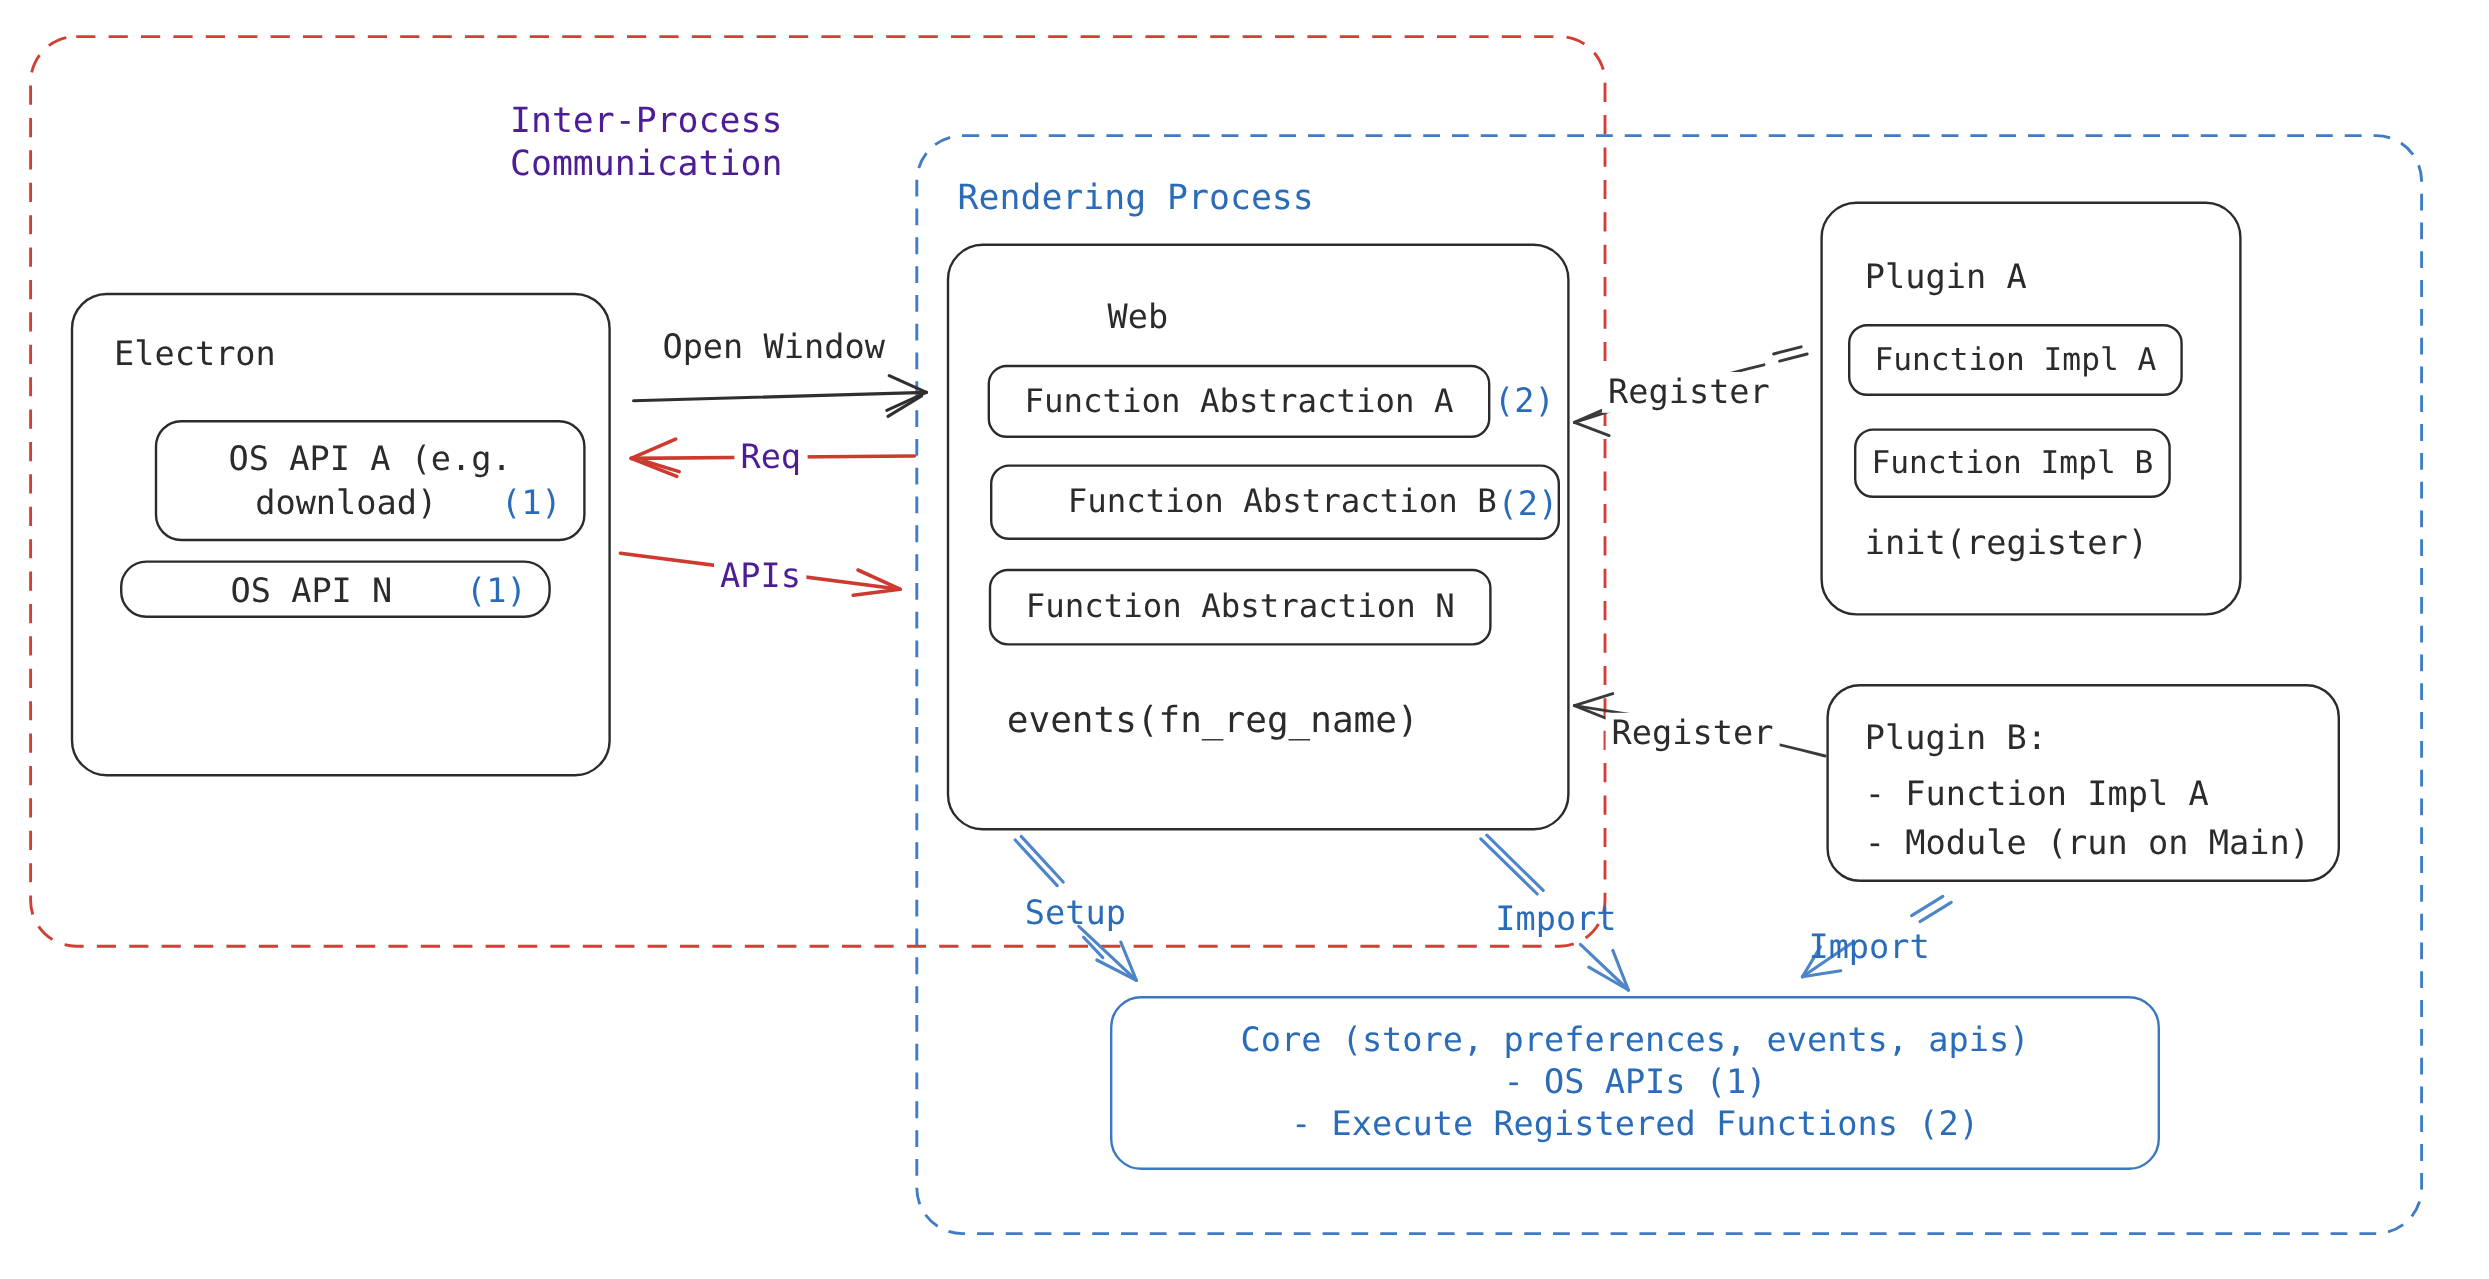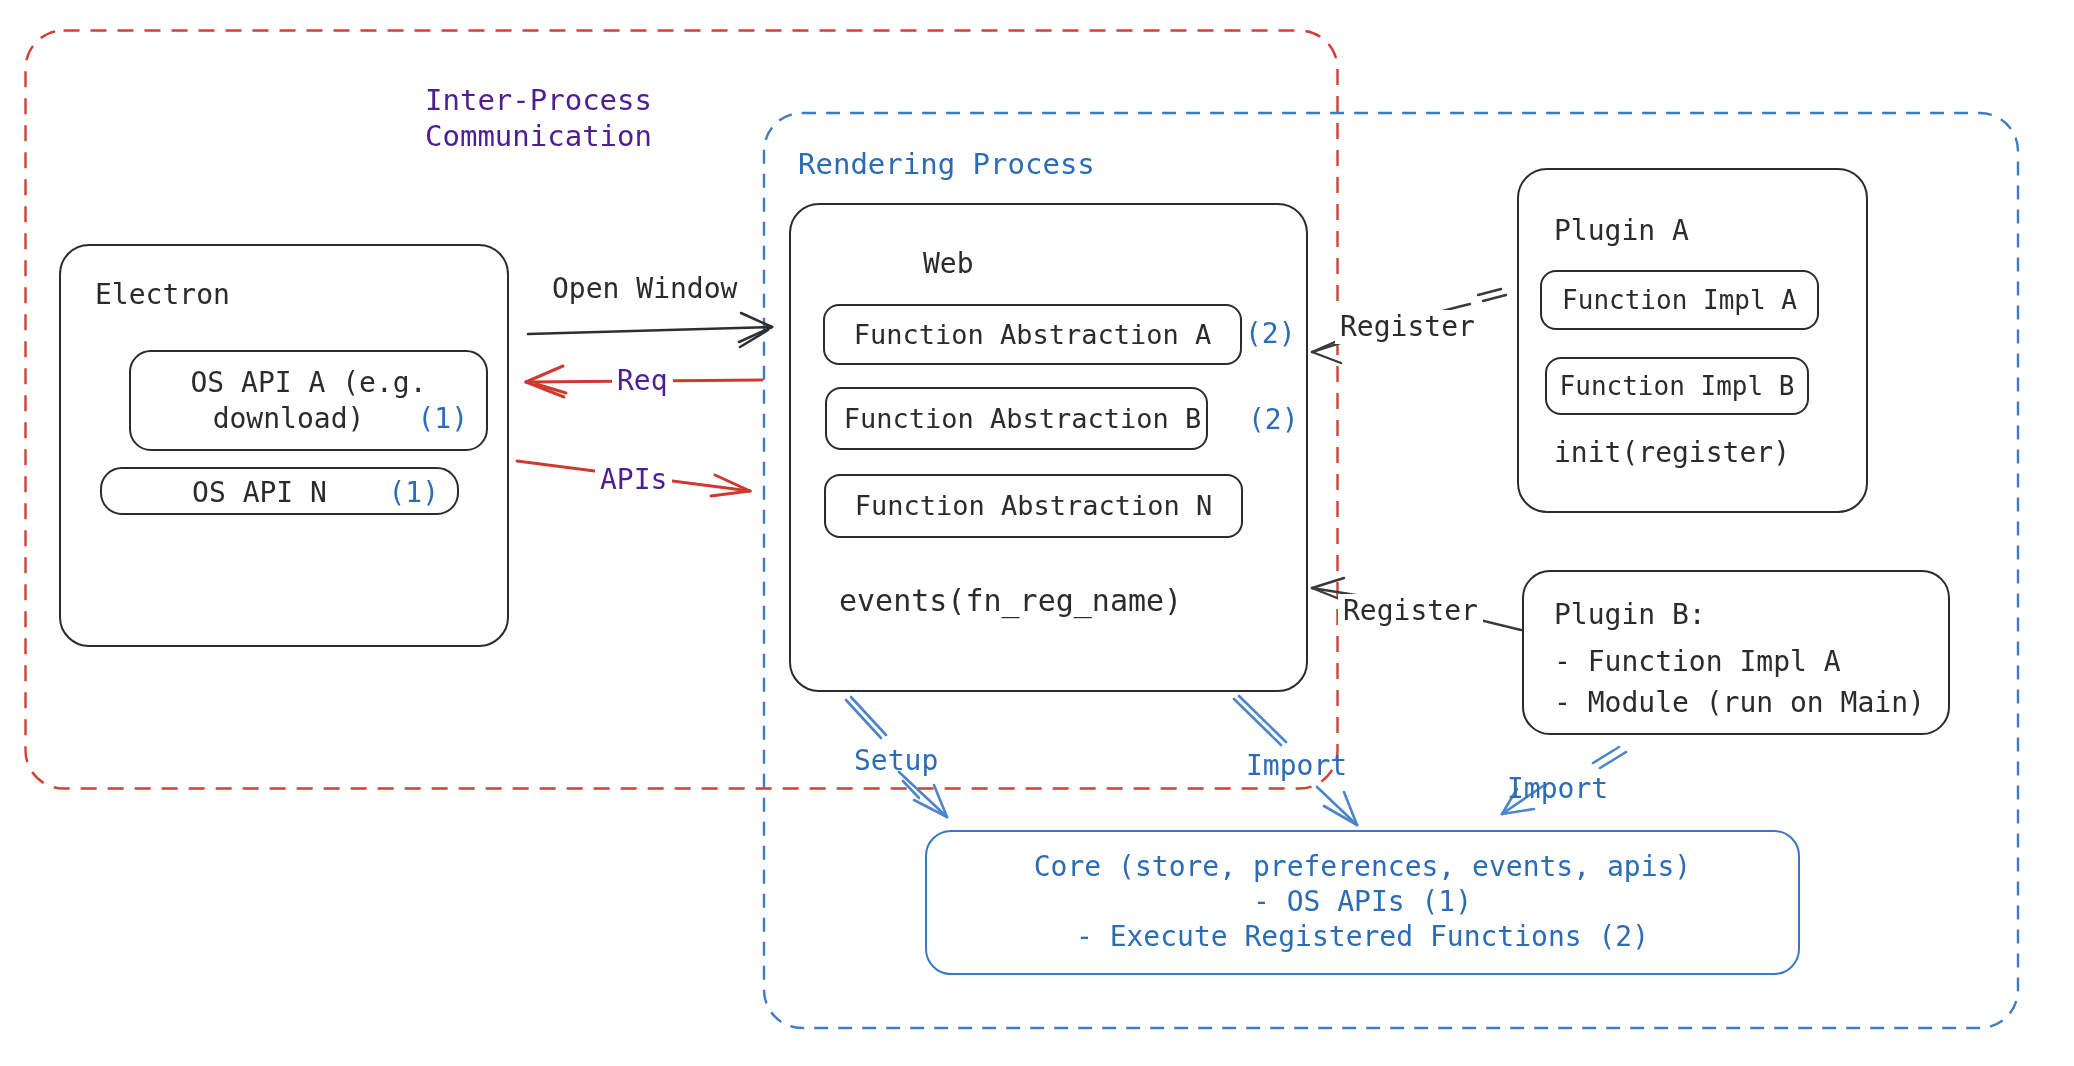--- a/index.html
+++ b/index.html
@@ -112,21 +112,21 @@
   <div class="lbl t28" style="left:552px;top:272px;">Open Window</div>
   <div class="lbl t28 red onlinebg" style="left:612px;top:364px;">Req</div>
   <div class="lbl t28 red onlinebg" style="left:595px;top:463px;">APIs</div>
 
   <div class="box" style="left:789px;top:203px;width:519px;height:489px;border-radius:30px;">
     <div class="lbl t28" style="left:132px;top:42px;text-align:right;">Web</div>
     <div class="inner t27" style="left:32px;top:99px;width:419px;height:61px;border-radius:16px;">
       <span class="cap" style="line-height:57px;">Function Abstraction A</span>
     </div>
     <div class="lbl t28 blue" style="left:454px;top:112px;">(2)</div>
-    <div class="inner t27" style="left:34px;top:182px;width:383px;height:63px;border-radius:16px;padding-left:12px;">
+    <div class="inner t27" style="left:34px;top:182px;width:475px;height:63px;border-radius:16px;padding-left:12px;">
       <span class="cap" style="line-height:59px;">Function Abstraction B</span>
     </div>
     <div class="lbl t28 blue" style="left:457px;top:198px;">(2)</div>
     <div class="inner t27" style="left:33px;top:269px;width:419px;height:64px;border-radius:16px;">
       <span class="cap" style="line-height:60px;">Function Abstraction N</span>
     </div>
     <div class="lbl" style="left:48px;top:378px;font-size:30px;">events(fn_reg_name)</div>
   </div>
 
   <div class="lbl t28 onlinebg" style="left:1335px;top:310px;">Register</div>

